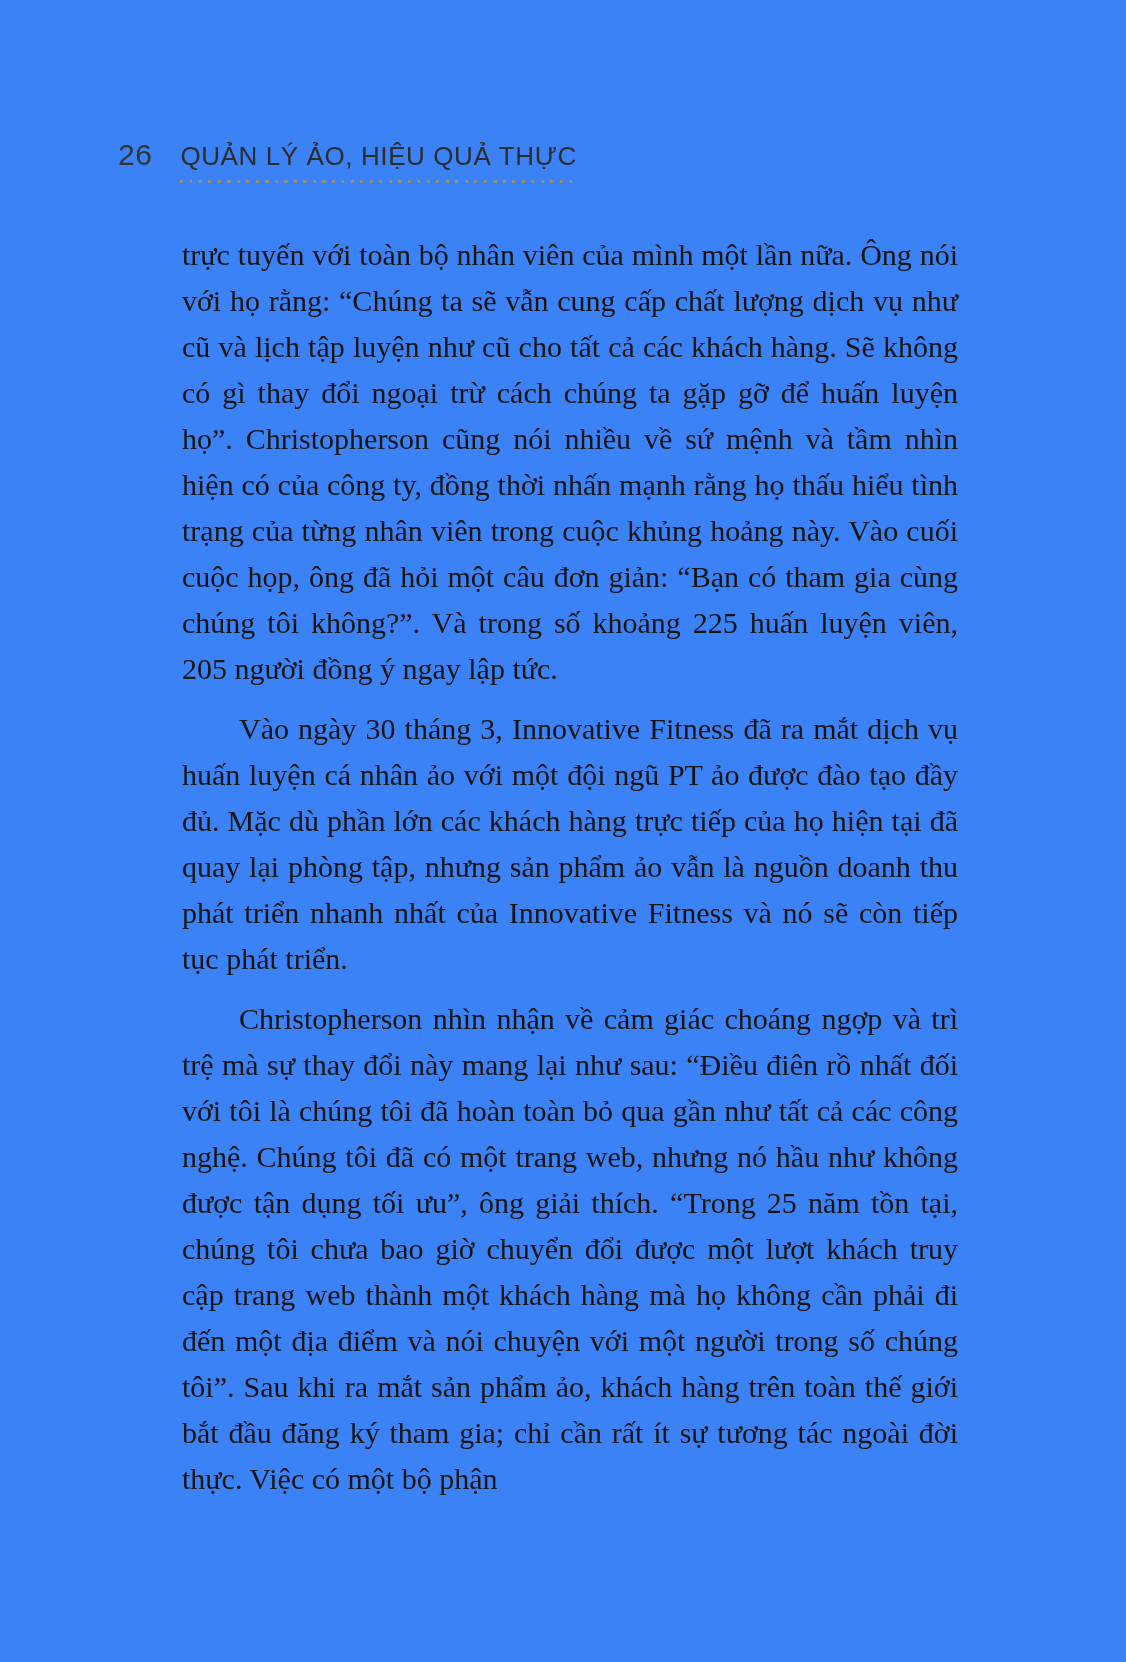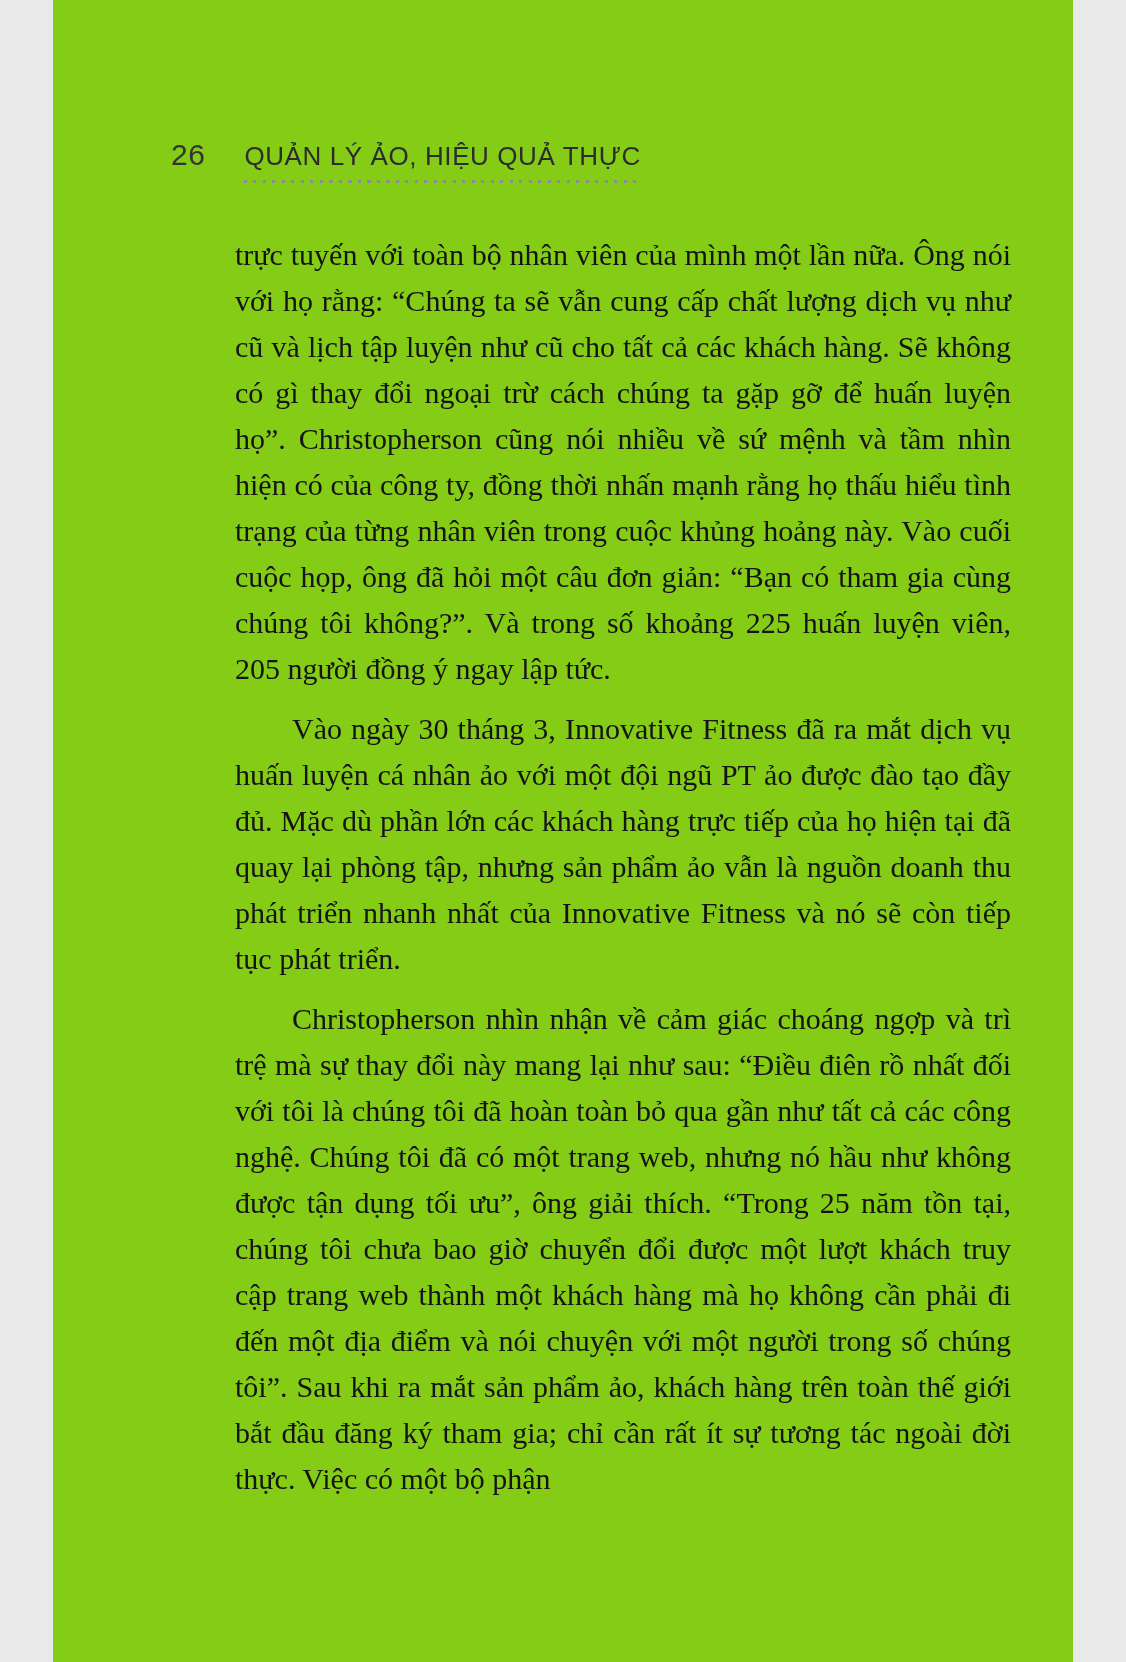--- a/index.html
+++ b/index.html
@@ -2,45 +2,45 @@
 <html lang="vi"><head>
 <meta charset="utf-8">
 <style>
   html, body {
     margin: 0;
     padding: 0;
     background: #e9e9e9;
   }
   .page {
     position: relative;
-    width: 1020px;
+    width: 1126px;
     height: 1662px;
     margin: 0 auto;
-    background: #84cc16;
+    background: #3b82f6;
     overflow: hidden;
     font-family: "Liberation Serif", serif;
   }
   
   .running-header {
     position: absolute;
     top: 138px;
     left: 118px;
     display: flex;
     align-items: baseline;
   }
   .page-number {
     font-family: "Liberation Sans", sans-serif;
     font-size: 30px;
     font-weight: 400;
     color: #343434;
     letter-spacing: 0.5px;
   }
   .title-block {
     display: inline-block;
-    margin-left: 39px;
+    margin-left: 28px;
   }
   .header-title {
     font-family: "Liberation Sans", sans-serif;
     font-size: 26px;
     font-weight: 400;
     color: #2c2c2c;
     letter-spacing: 0.6px;
     white-space: nowrap;
     transform-origin: left bottom;
   }

